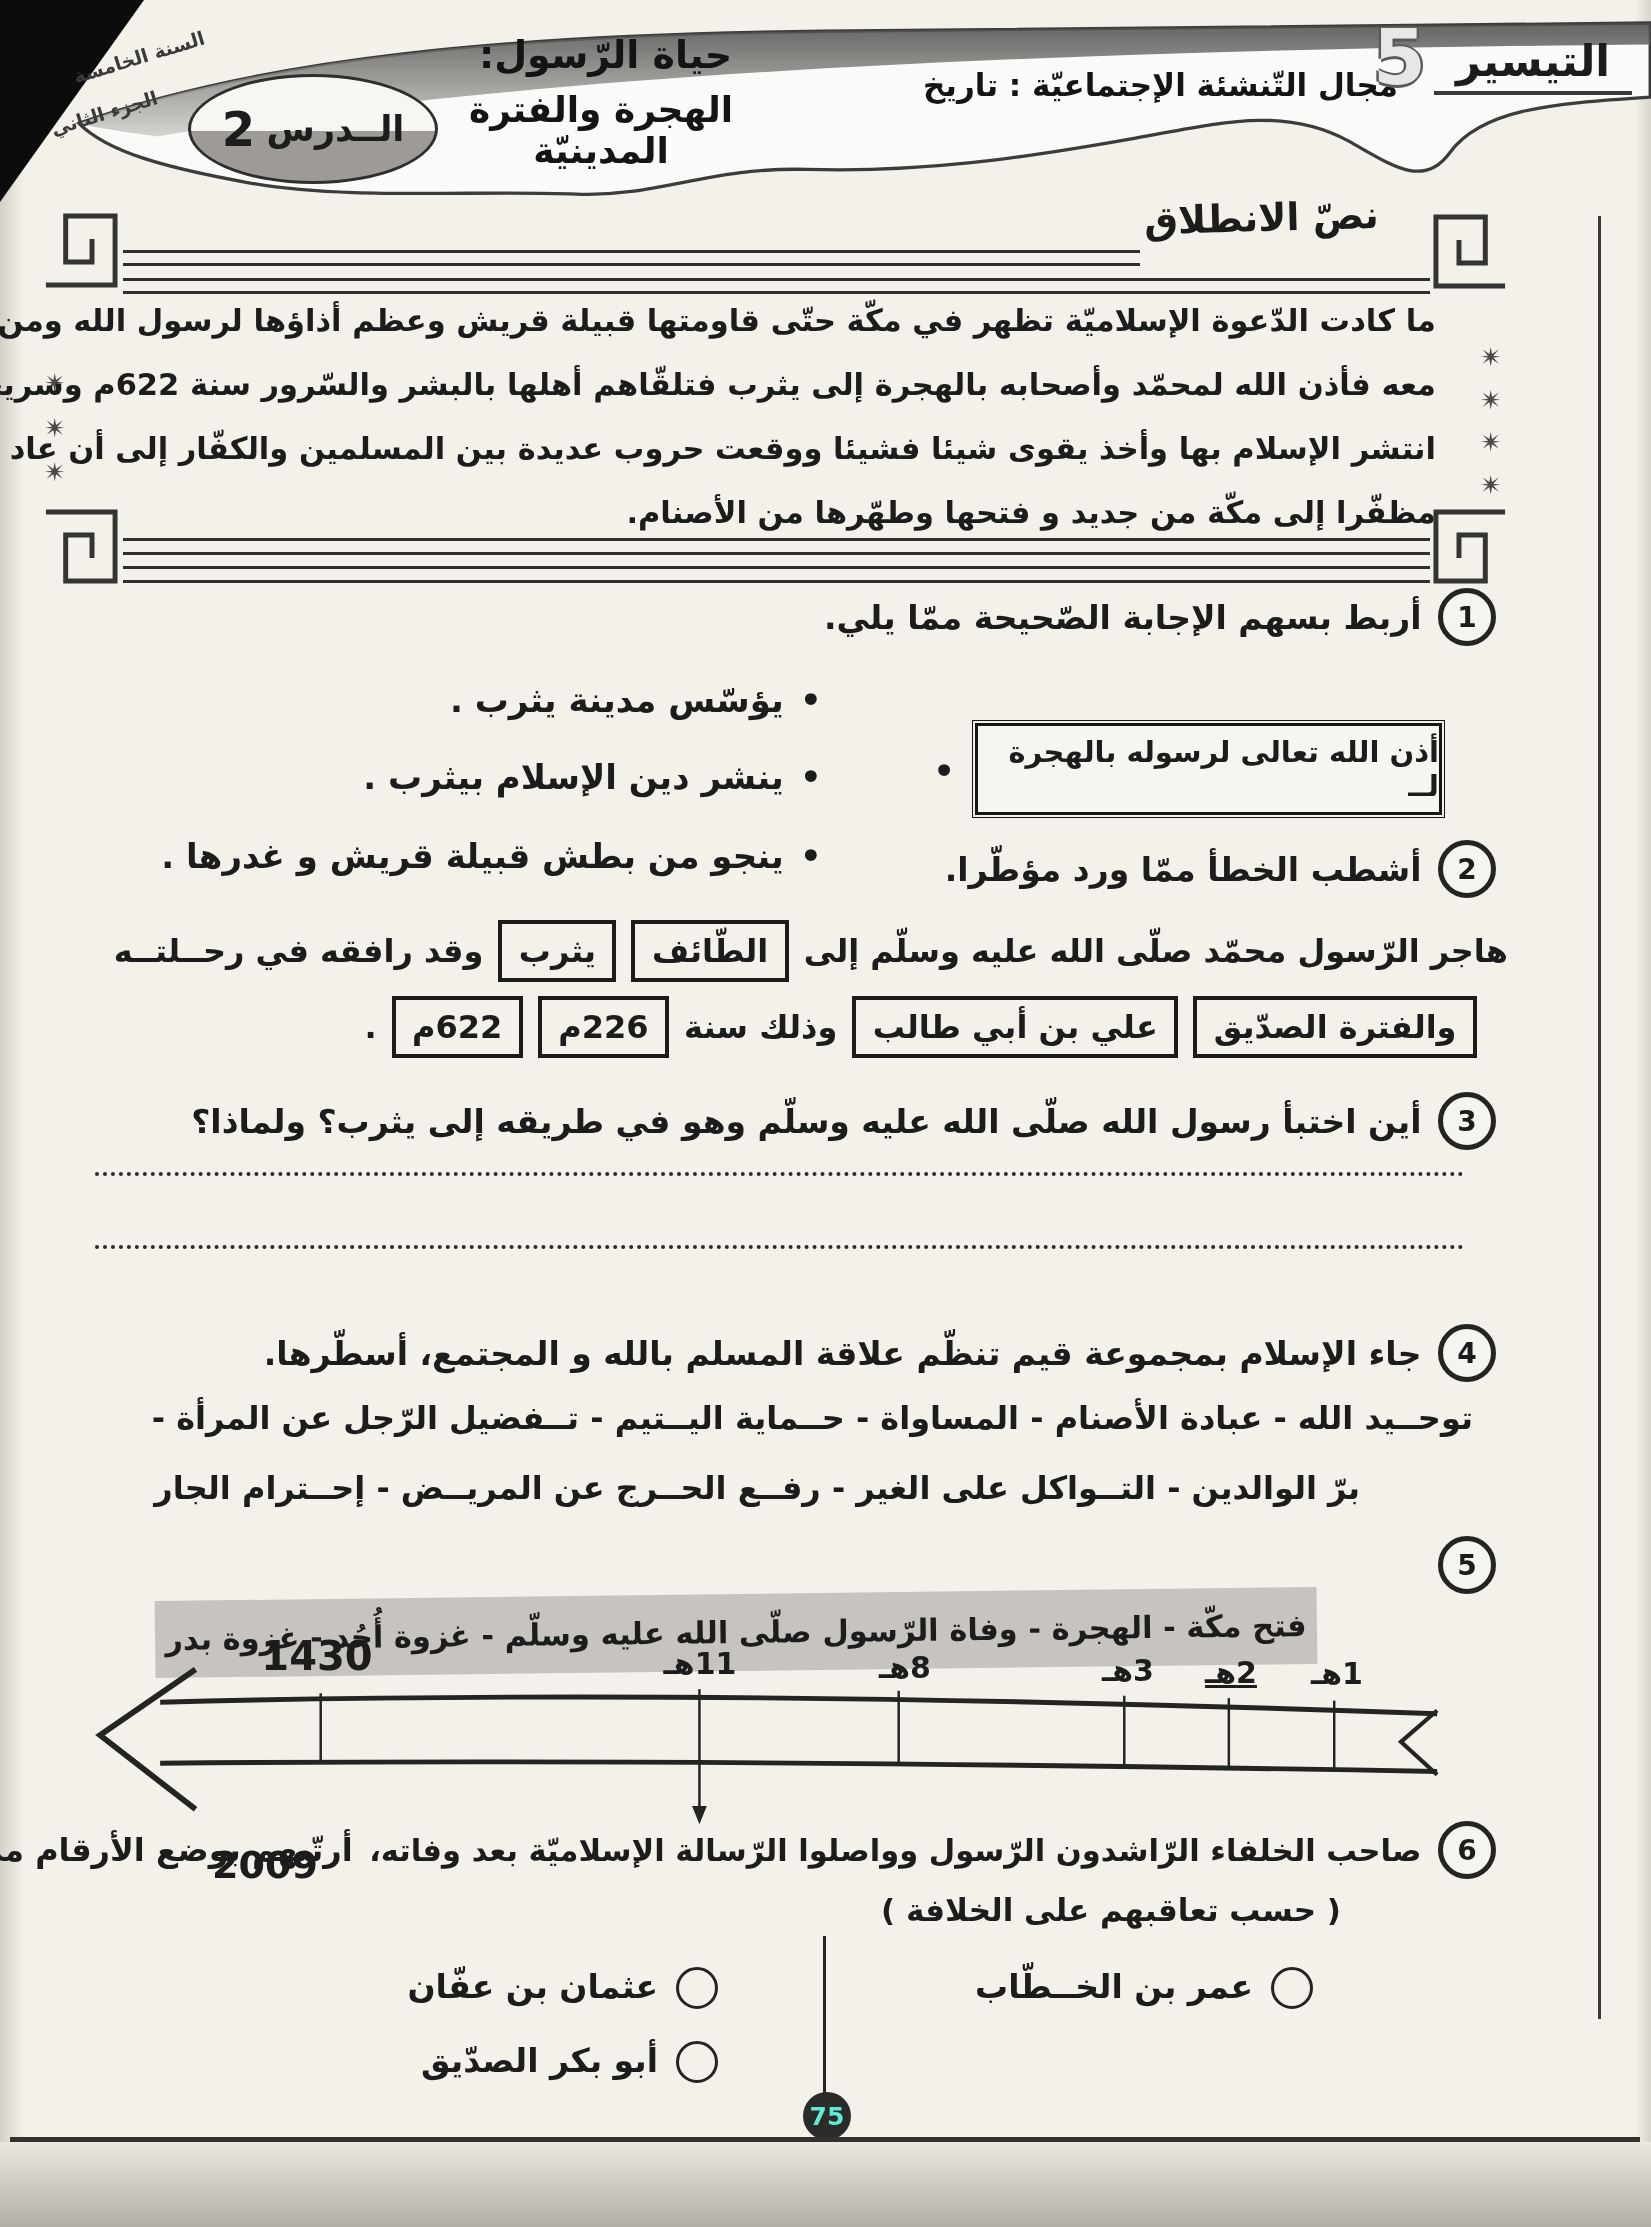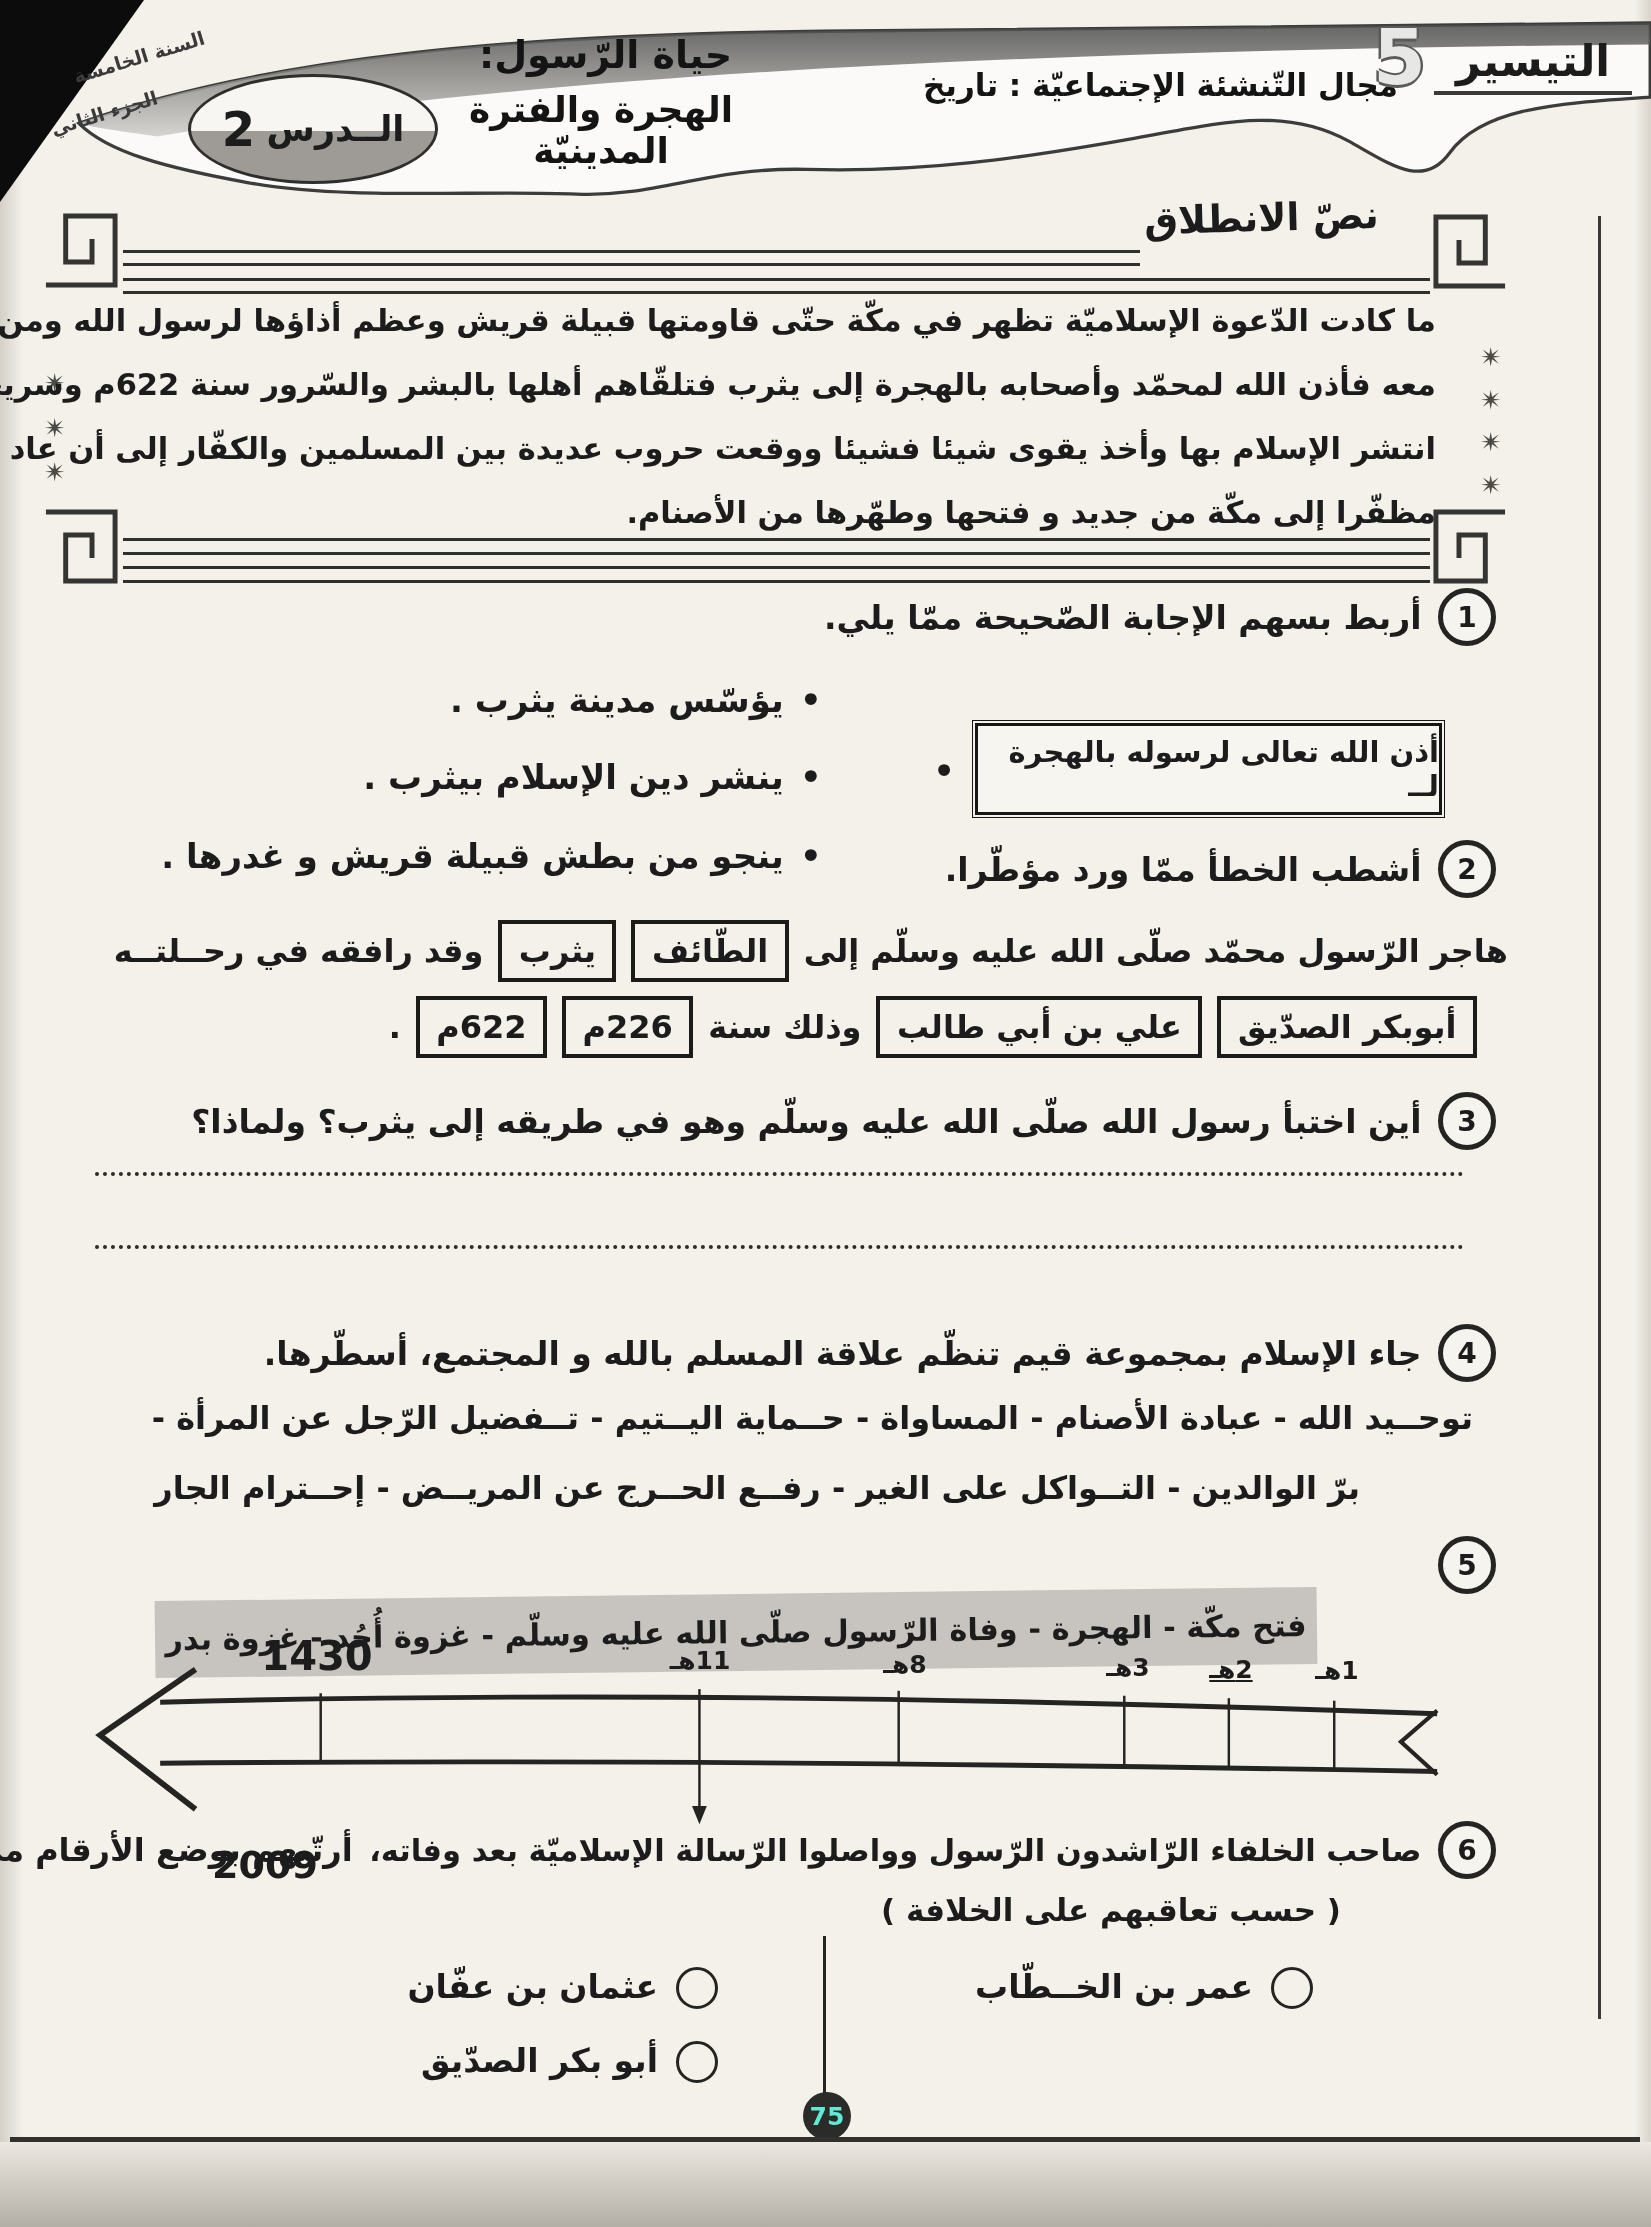--- a/index.html
+++ b/index.html
@@ -44,21 +44,21 @@
   .ex2-line{position:absolute;display:flex;direction:rtl;align-items:center;gap:15px;white-space:nowrap;font-size:32px;font-weight:700;}
   .word-box{border:4.1px solid #1b1b19;padding:8.2px 16.5px;font-weight:700;}
   
   .dotted{position:absolute;left:95px;width:1369px;border-top:4.1px dotted #2b2b29;}
   
   .values-line{position:absolute;font-size:32px;font-weight:700;direction:rtl;white-space:nowrap;}
   
   .highlight{position:absolute;left:155px;top:1594px;width:1162px;height:77px;background:#c7c4bf;
       transform:rotate(-0.7deg);display:flex;align-items:center;justify-content:center;
       font-size:30.5px;font-weight:700;direction:rtl;white-space:nowrap;}
-  .tl-label{position:absolute;transform:translateX(-50%);font-size:25px;font-weight:700;direction:rtl;white-space:nowrap;}
+  .tl-label{position:absolute;transform:translateX(-50%);font-size:30px;font-weight:700;direction:rtl;white-space:nowrap;}
   .tl-year{position:absolute;transform:translateX(-50%);font-size:40px;font-weight:700;}
   .tl-edge{fill:none;stroke:#242422;stroke-width:6;}
   .tl-edge2{fill:none;stroke:#242422;stroke-width:5;}
   .tl-tick{stroke:#242422;stroke-width:3;}
   .tl-arrowhead{fill:none;stroke:#242422;stroke-width:7;}
   
   .subnote{position:absolute;font-size:31px;font-weight:800;direction:rtl;white-space:nowrap;}
   .khalifa-row{position:absolute;display:flex;direction:rtl;gap:18px;white-space:nowrap;}
   .ring{width:36px;height:36px;border-radius:50%;border:3.3px solid #242422;background:transparent;flex:0 0 auto;}
   .khalifa-row .txt{font-size:33px;font-weight:700;}
@@ -186,21 +186,21 @@
     <span class="num-circle">2</span>
     <span class="ex-title">أشطب الخطأ ممّا ورد مؤطّرا.</span>
   </div>
   <div class="ex2-line" style="right:143px;top:920px;">
     <span>هاجر الرّسول محمّد صلّى الله عليه وسلّم إلى</span>
     <span class="word-box">الطّائف</span>
     <span class="word-box">يثرب</span>
     <span>وقد رافقه في رحــلتــه</span>
   </div>
   <div class="ex2-line" style="right:174px;top:996px;">
-    <span class="word-box">أبوبكر الصدّيق</span>
+    <span class="word-box">والفترة الصدّيق</span>
     <span class="word-box">علي بن أبي طالب</span>
     <span>وذلك سنة</span>
     <span class="word-box">226م</span>
     <span class="word-box">622م</span>
     <span>.</span>
   </div>
 
   <div class="ex-head" style="top:1092px;">
     <span class="num-circle">3</span>
     <span class="ex-title">أين اختبأ رسول الله صلّى الله عليه وسلّم وهو في طريقه إلى يثرب؟ ولماذا؟</span>

